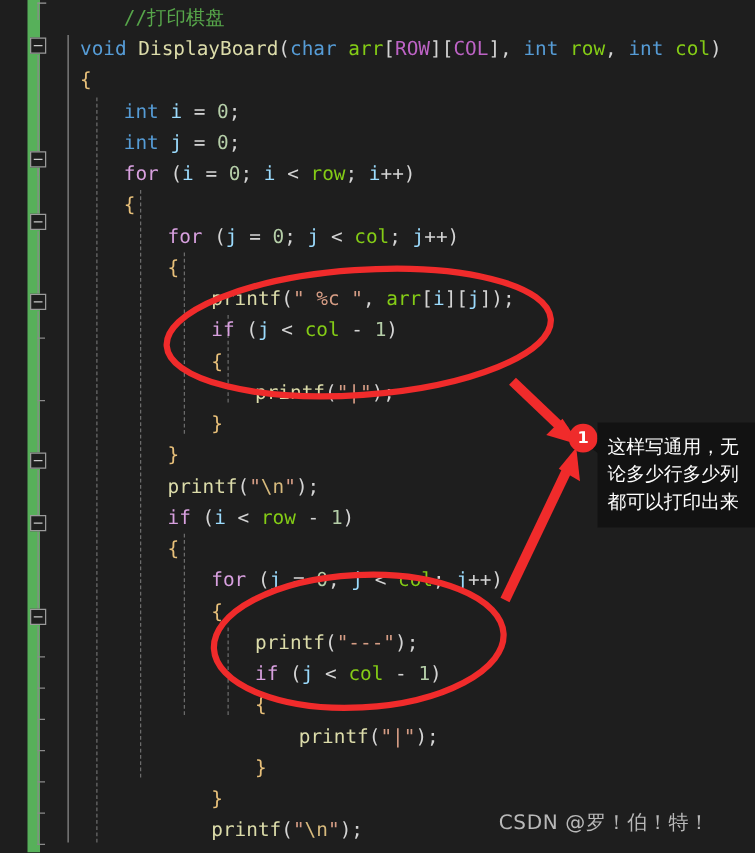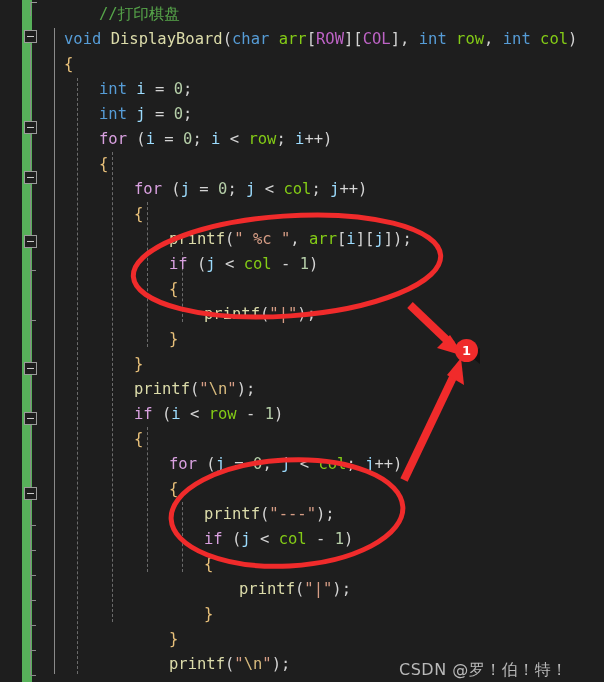--- a/index.html
+++ b/index.html
@@ -68,21 +68,20 @@
     position:absolute;left:455px;top:339px;width:23px;height:23px;border-radius:50%;
     background:#ef2b2b;color:#fff;
     font-family:"DejaVu Sans","Liberation Sans",sans-serif;
     font-size:13px;font-weight:bold;line-height:23px;text-align:center;
   }
   .watermark{
     position:absolute;left:399px;top:648px;
     color:#b9b9b9;font-size:16px;
     font-family:"DejaVu Sans","Liberation Sans",sans-serif;
     letter-spacing:.5px;
-    margin-top:12px;
   }
 </style>
 </head>
 <body>
 
 <div id="editor">
 
   <div class="change-bar"></div>
 
   <div class="outline-col">
@@ -142,15 +141,16 @@
     </g>
 
     <g>
       <path d="M 404 480 L 456 371" stroke="#f02b2b" stroke-width="8" stroke-linecap="butt"></path>
       <path d="M 461 358 L 464 385 L 447 375 Z" fill="#f02b2b"></path>
     </g>
   </svg>
 
   <div class="callout-tail"></div>
   <div class="badge">1</div>
+  <div class="callout">这样写通用，无论多少行多少列都可以打印出来</div>
 
   <div class="watermark">CSDN @罗！伯！特！</div>
 </div>
 
 </body></html>

